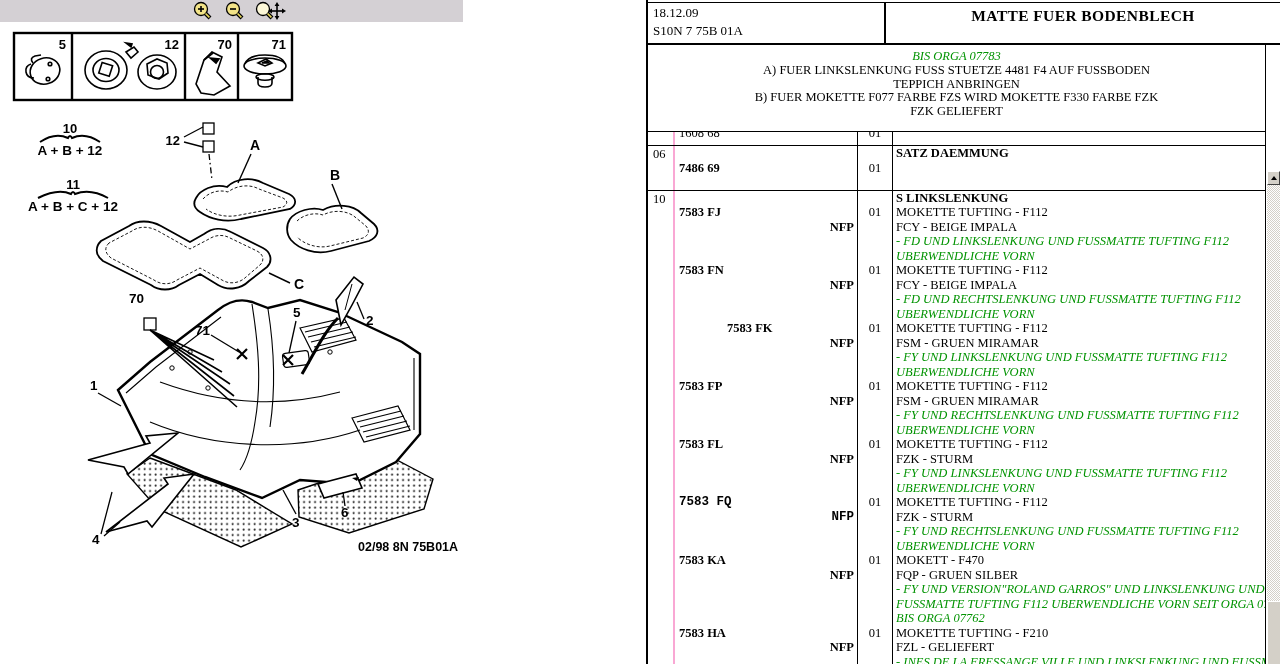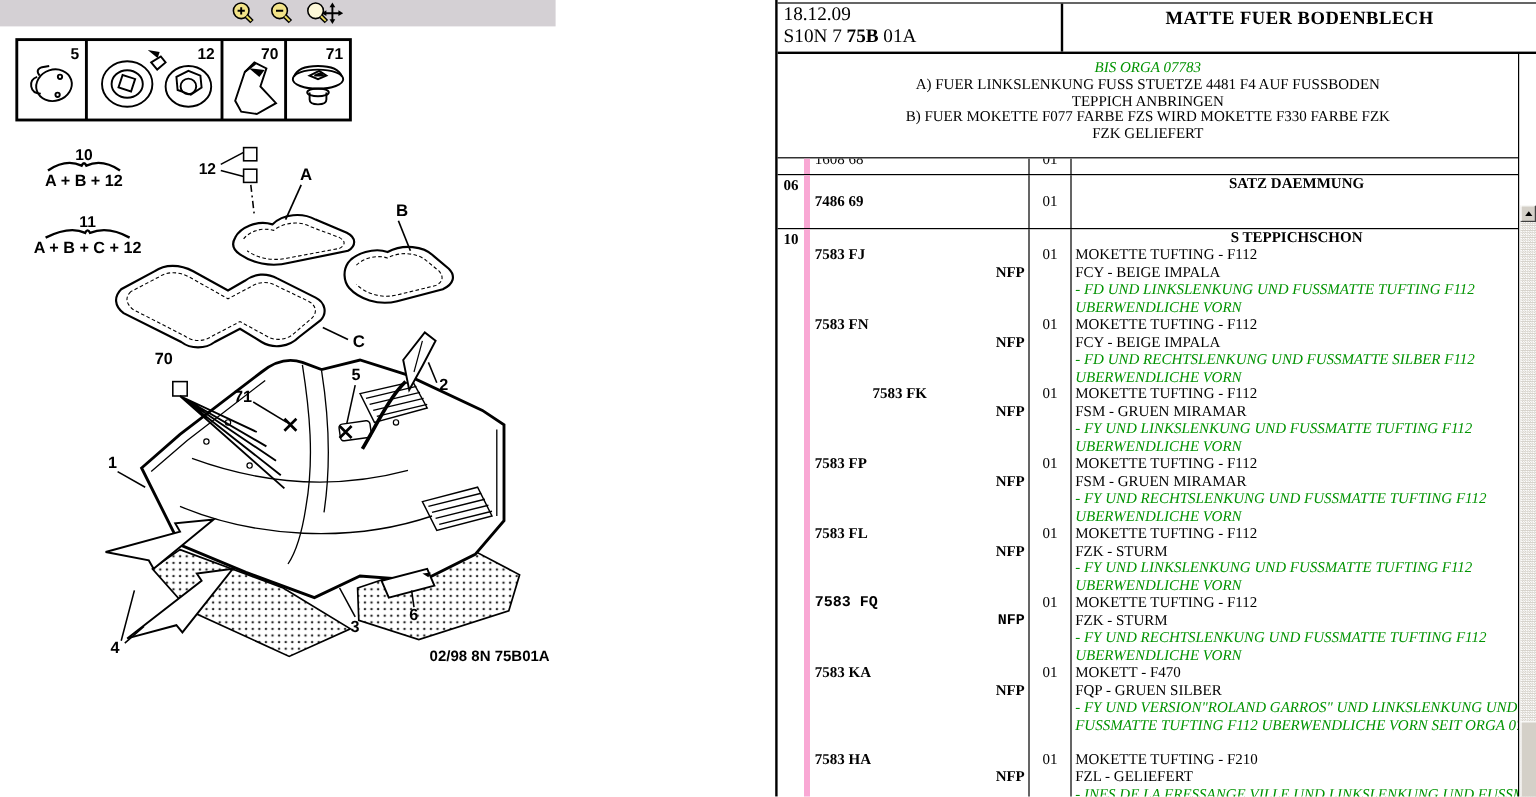--- a/index.html
+++ b/index.html
@@ -12,42 +12,42 @@
            display:flex;align-items:center;}
   .tb-btn{border:none;background:transparent;padding:0;margin:0 6px 0 0;cursor:pointer;height:22px;width:26px;}
   .tb-btn:first-child{margin-left:190px;}
   .diagram-svg{position:absolute;left:0;top:22px;}
 
   
   .right-panel{position:absolute;left:646px;top:0;width:634px;height:664px;background:#fff;
                border-left:2px solid #000;box-sizing:border-box;}
   .rp-header{display:flex;height:40px;border-top:1px solid #000;border-bottom:2px solid #000;margin-top:2px;}
   .rp-h-left{width:238px;border-right:2px solid #000;box-sizing:border-box;padding:1px 0 0 5px;
-             font-size:16px;line-height:18px;}
+             font-size:13px;line-height:18px;}
   .rp-h-right{flex:1;display:flex;align-items:flex-start;justify-content:center;
               font-weight:bold;font-size:15.5px;padding-top:4px;letter-spacing:.4px;}
-  .ref-bold{font-weight:bold;}
+  .ref-bold{font-weight:normal;}
 
   .rp-body{position:relative;}
   .content-col{width:617px;border-right:1px solid #000;box-sizing:content-box;}
   .rp-notes{height:81px;padding-top:5px;text-align:center;font-size:12.5px;line-height:13.8px;}
   .green{color:#009300;font-style:italic;}
 
   
   .parts-table{border-top:1px solid #000;font-size:12.5px;line-height:14.5px;}
   .t-row{position:relative;display:flex;align-items:stretch;}
   .t-row:nth-child(-n+2){border-bottom:1px solid #000;}
-  .c-idx{width:27px;border-right:5px solid #f9a8d4;box-sizing:border-box;flex:none;font-weight:bold;}
+  .c-idx{width:27px;border-right:2px solid #f9a8d4;box-sizing:border-box;flex:none;}
   .c-part{width:183px;border-right:1px solid #000;box-sizing:border-box;flex:none;}
   .c-qty{width:35px;border-right:1px solid #000;box-sizing:border-box;flex:none;text-align:center;}
   .c-desc{flex:1;min-width:0;}
   .idx-num{padding-left:5px;padding-top:1px;}
   .p-num{font-weight:bold;padding-left:4px;white-space:nowrap;}
   .p-nfp{font-weight:bold;text-align:right;padding-right:3px;}
-  .d-title{font-weight:bold;padding-left:3px;white-space:nowrap;text-align:center;}
+  .d-title{font-weight:bold;padding-left:3px;white-space:nowrap;}
   .d-line{padding-left:3px;white-space:nowrap;overflow:hidden;}
   .t-partial{height:13px;overflow:hidden;}
   .t-partial .clip{display:block;margin-top:-6px;font-weight:normal;padding-left:4px;}
   .t-partial .clipq{display:block;margin-top:-6px;font-weight:normal;}
   .hl-band{position:absolute;left:0;right:0;background:#ebebeb;z-index:-1;}
 
   
   .scrollbar{position:absolute;top:126px;right:0;width:13px;height:538px;}
   .sb-btn{position:absolute;top:0;left:0;width:13px;height:14px;background:#d4d0c8;
           border:1px solid #404040;border-top-color:#fff;border-left-color:#fff;box-sizing:border-box;
@@ -363,31 +363,31 @@
                 <div class="q-block" style="height: 58px;">01</div>
                 <div class="q-block" style="height: 58px;">01</div>
                 <div class="q-block" style="height: 58px;">01</div>
                 <div class="q-block" style="height: 58px;">01</div>
                 <div class="q-block" style="height: 58px;">01</div>
                 <div class="q-block" style="height: 58px;">01</div>
                 <div class="q-block" style="height: 72.5px;">01</div>
                 <div class="q-block" style="height: 58px;">01</div>
               </div>
               <div class="c-desc">
-                <div class="d-title">S TEPPICHSCHON</div>
+                <div class="d-title">S LINKSLENKUNG</div>
                 <div class="d-block" style="height: 58px;">
                   <div class="d-line">MOKETTE TUFTING - F112</div>
                   <div class="d-line">FCY - BEIGE IMPALA</div>
                   <div class="d-line green">- FD UND LINKSLENKUNG UND FUSSMATTE TUFTING F112</div>
                   <div class="d-line green">UBERWENDLICHE VORN</div>
                 </div>
                 <div class="d-block" style="height: 58px;">
                   <div class="d-line">MOKETTE TUFTING - F112</div>
                   <div class="d-line">FCY - BEIGE IMPALA</div>
-                  <div class="d-line green">- FD UND RECHTSLENKUNG UND FUSSMATTE SILBER F112</div>
+                  <div class="d-line green">- FD UND RECHTSLENKUNG UND FUSSMATTE TUFTING F112</div>
                   <div class="d-line green">UBERWENDLICHE VORN</div>
                 </div>
                 <div class="d-block" style="height: 58px;">
                   <div class="d-line">MOKETTE TUFTING - F112</div>
                   <div class="d-line">FSM - GRUEN MIRAMAR</div>
                   <div class="d-line green">- FY UND LINKSLENKUNG UND FUSSMATTE TUFTING F112</div>
                   <div class="d-line green">UBERWENDLICHE VORN</div>
                 </div>
                 <div class="d-block" style="height: 58px;">
                   <div class="d-line">MOKETTE TUFTING - F112</div>
@@ -405,20 +405,21 @@
                   <div class="d-line">MOKETTE TUFTING - F112</div>
                   <div class="d-line">FZK - STURM</div>
                   <div class="d-line green">- FY UND RECHTSLENKUNG UND FUSSMATTE TUFTING F112</div>
                   <div class="d-line green">UBERWENDLICHE VORN</div>
                 </div>
                 <div class="d-block" style="height: 72.5px;">
                   <div class="d-line">MOKETT - F470</div>
                   <div class="d-line">FQP - GRUEN SILBER</div>
                   <div class="d-line green">- FY UND VERSION"ROLAND GARROS" UND LINKSLENKUNG UND</div>
                   <div class="d-line green">FUSSMATTE TUFTING F112 UBERWENDLICHE VORN SEIT ORGA 07462</div>
+                  <div class="d-line green">BIS ORGA 07762</div>
                 </div>
                 <div class="d-block" style="height: 58px;">
                   <div class="d-line">MOKETTE TUFTING - F210</div>
                   <div class="d-line">FZL - GELIEFERT</div>
                   <div class="d-line green">- INES DE LA FRESSANGE VILLE UND LINKSLENKUNG UND FUSSMATTE</div>
                 </div>
               </div>
             </div>
           </div>
       </div>

